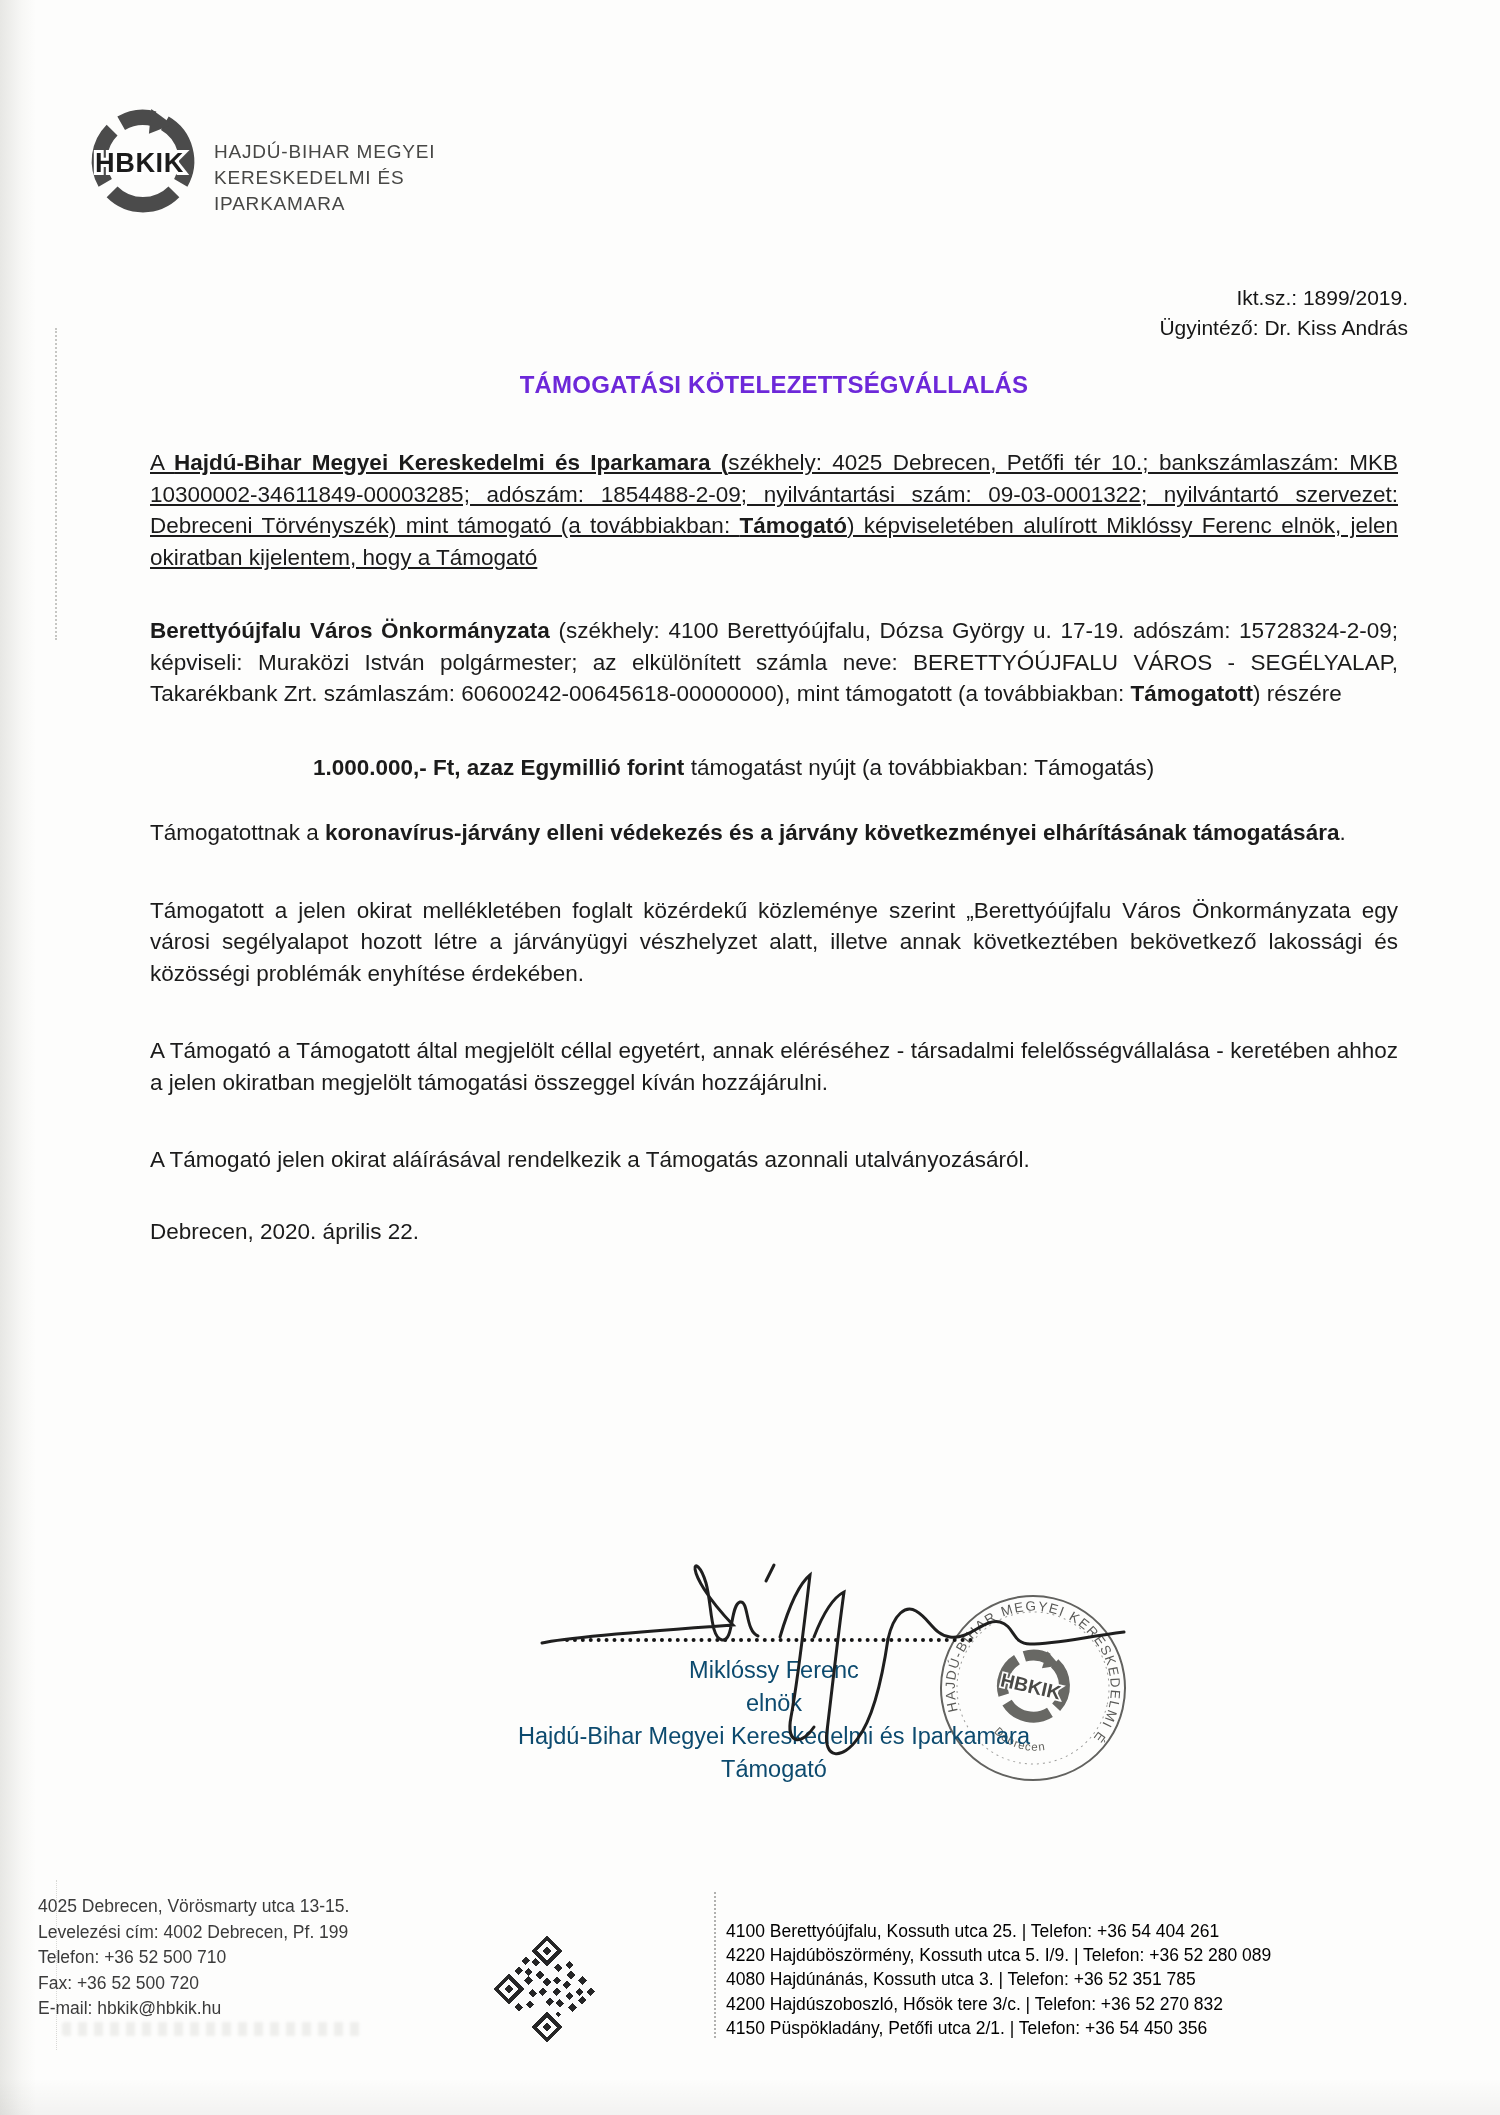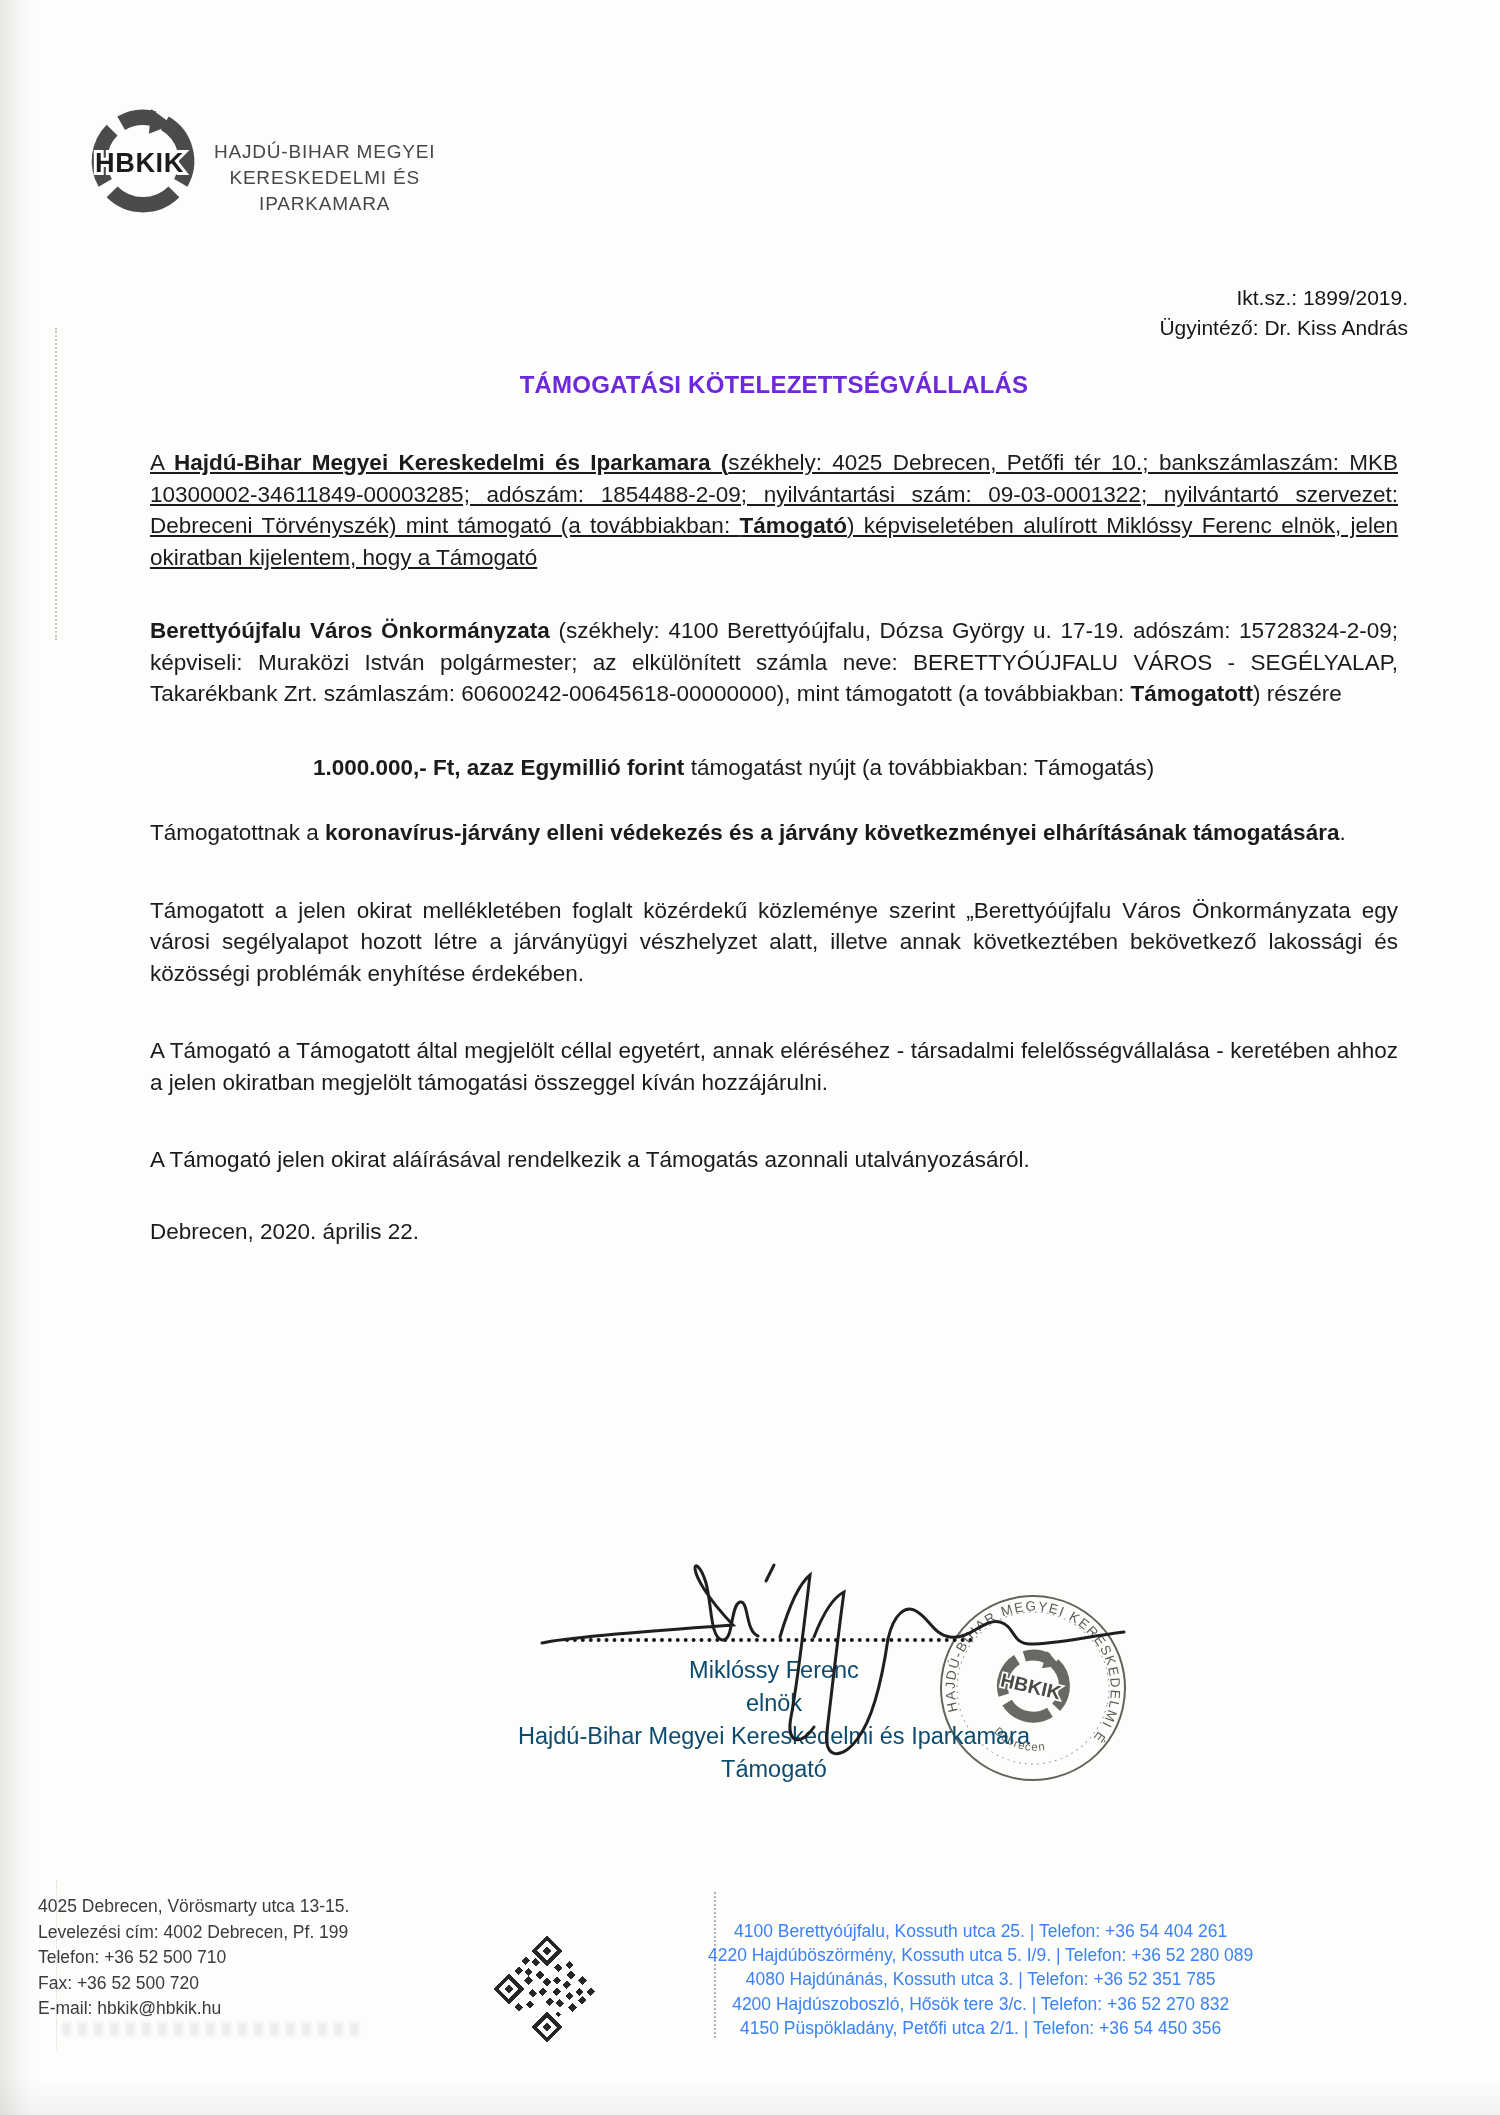--- a/index.html
+++ b/index.html
@@ -17,21 +17,21 @@
   .scan-dotline{position:absolute;left:55px;top:328px;height:312px;width:0;
     border-left:2px dotted #9a9a96;opacity:.55;}
   .scan-dotline2{position:absolute;left:56px;top:1880px;height:170px;width:0;
     border-left:1px dotted #b5b5b0;opacity:.5;}
   .scan-smudge{position:absolute;left:62px;top:2022px;width:300px;height:14px;
     background:repeating-linear-gradient(90deg,#c9c9c4 0 9px,transparent 9px 16px);
     opacity:.28;filter:blur(1.4px);border-radius:3px;}
   
   .logo-wrap{position:absolute;left:84px;top:102px;width:118px;height:118px;color:#4b4b4b;}
   .org-name{position:absolute;left:214px;top:139px;font-size:19px;line-height:26px;
-    letter-spacing:.8px;color:#474745;text-align:center;}
+    letter-spacing:.8px;color:#474745;}
   .ref-block{position:absolute;right:92px;top:283px;text-align:right;
     font-size:21px;line-height:30px;color:#161616;}
   
   .doc-title{position:absolute;left:150px;top:371px;width:1248px;text-align:center;
     font-weight:bold;font-size:24px;letter-spacing:.2px;color:#6d28d9;}
   .doc-body{position:absolute;left:150px;top:447px;width:1248px;
     font-size:22.5px;line-height:31.5px;text-align:justify;color:#1b1b1b;}
   .doc-body p{margin:0;}
   .p1{margin-bottom:42px !important;text-decoration:underline;}
   .p2{margin-bottom:42px !important;}
@@ -46,21 +46,21 @@
   
   .sig-scribble{position:absolute;left:528px;top:1545px;width:610px;height:218px;z-index:5;pointer-events:none;}
   .sig-dotline{position:absolute;left:565px;top:1622px;width:408px;height:16px;
     border-bottom:4px dotted #161616;z-index:2;}
   .sig-text{position:absolute;left:430px;top:1654px;width:688px;text-align:center;
     font-size:23.5px;line-height:33px;color:#0c4a6e;z-index:4;}
   .stamp-wrap{position:absolute;left:925px;top:1580px;width:216px;height:216px;
     transform:rotate(13deg);z-index:1;opacity:.92;}
   
   .footer-left{position:absolute;left:38px;top:1894px;font-size:17.5px;line-height:25.5px;color:#3b3b3b;}
-  .footer-right{position:absolute;left:708px;top:1919px;font-size:17.5px;line-height:24.2px;color:#3b82f6;text-align:center;}
+  .footer-right{position:absolute;left:726px;top:1919px;font-size:17.5px;line-height:24.2px;color:#000000;}
   .footer-divider{position:absolute;left:714px;top:1892px;height:146px;width:0;
     border-left:2px dotted #8a8a86;opacity:.65;}
   .qr-wrap{position:absolute;left:509px;top:1951px;width:76px;height:76px;
     transform:rotate(-45deg);}
   .hidden-defs{position:absolute;width:0;height:0;overflow:hidden;}
 </style>
 </head>
 <body>
 
 <svg class="hidden-defs" aria-hidden="true">

